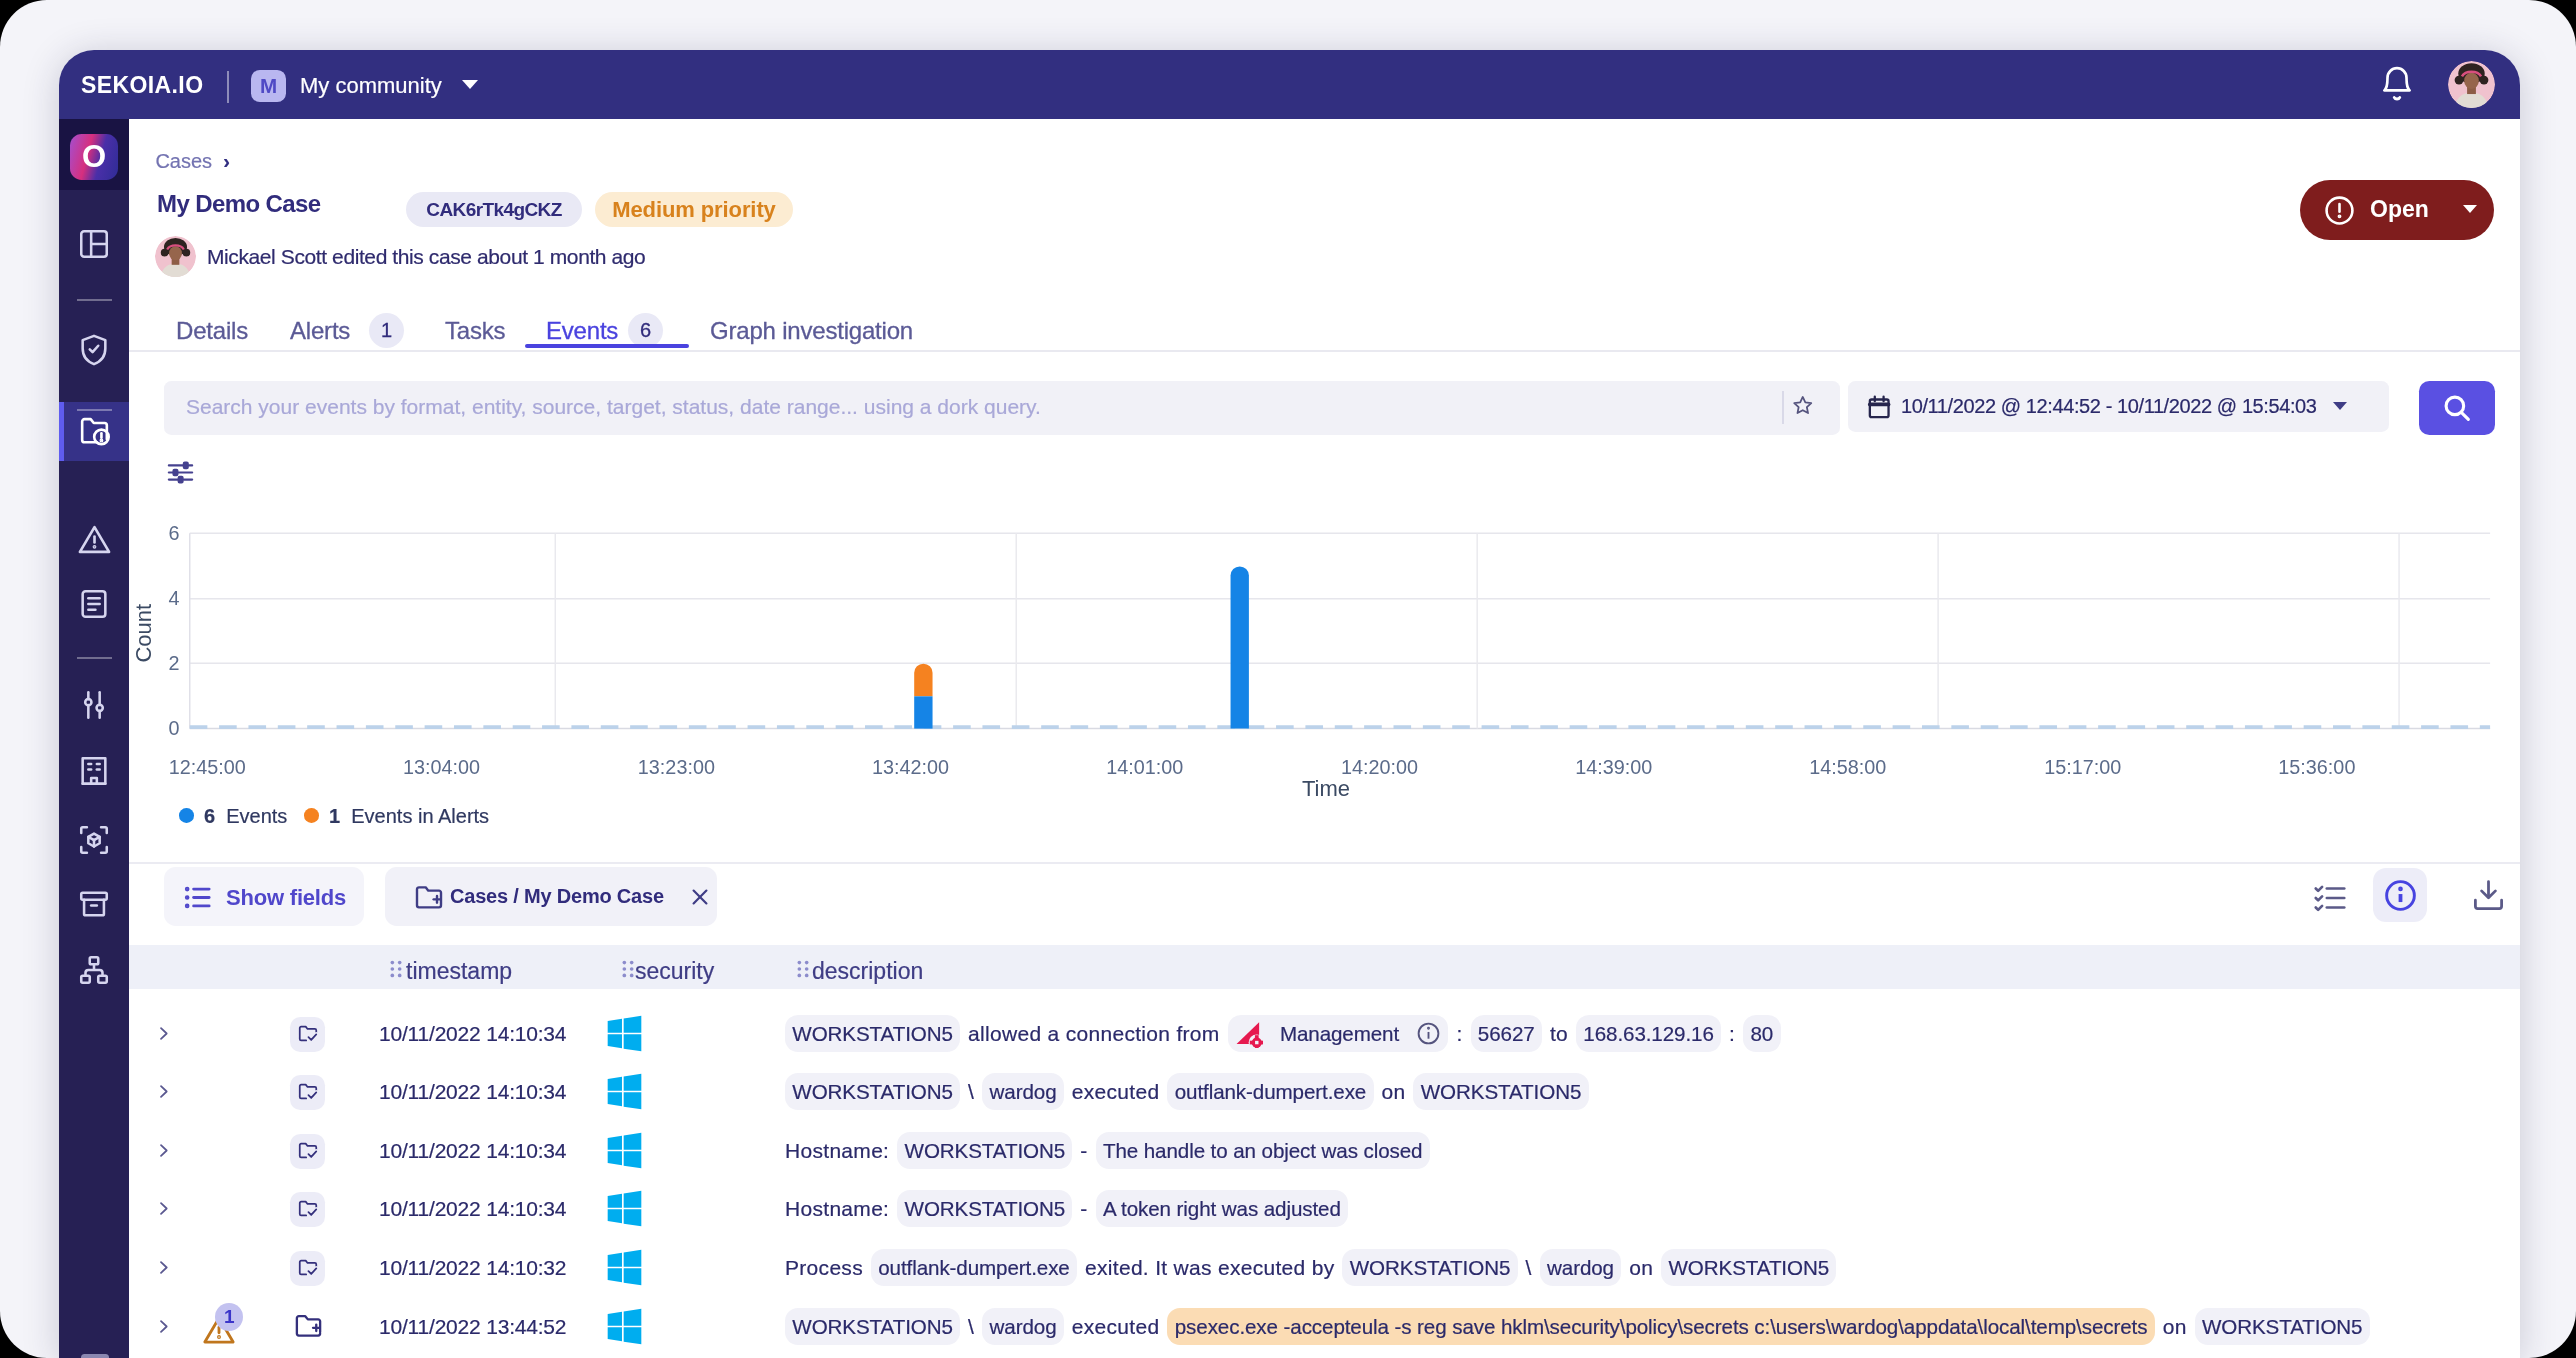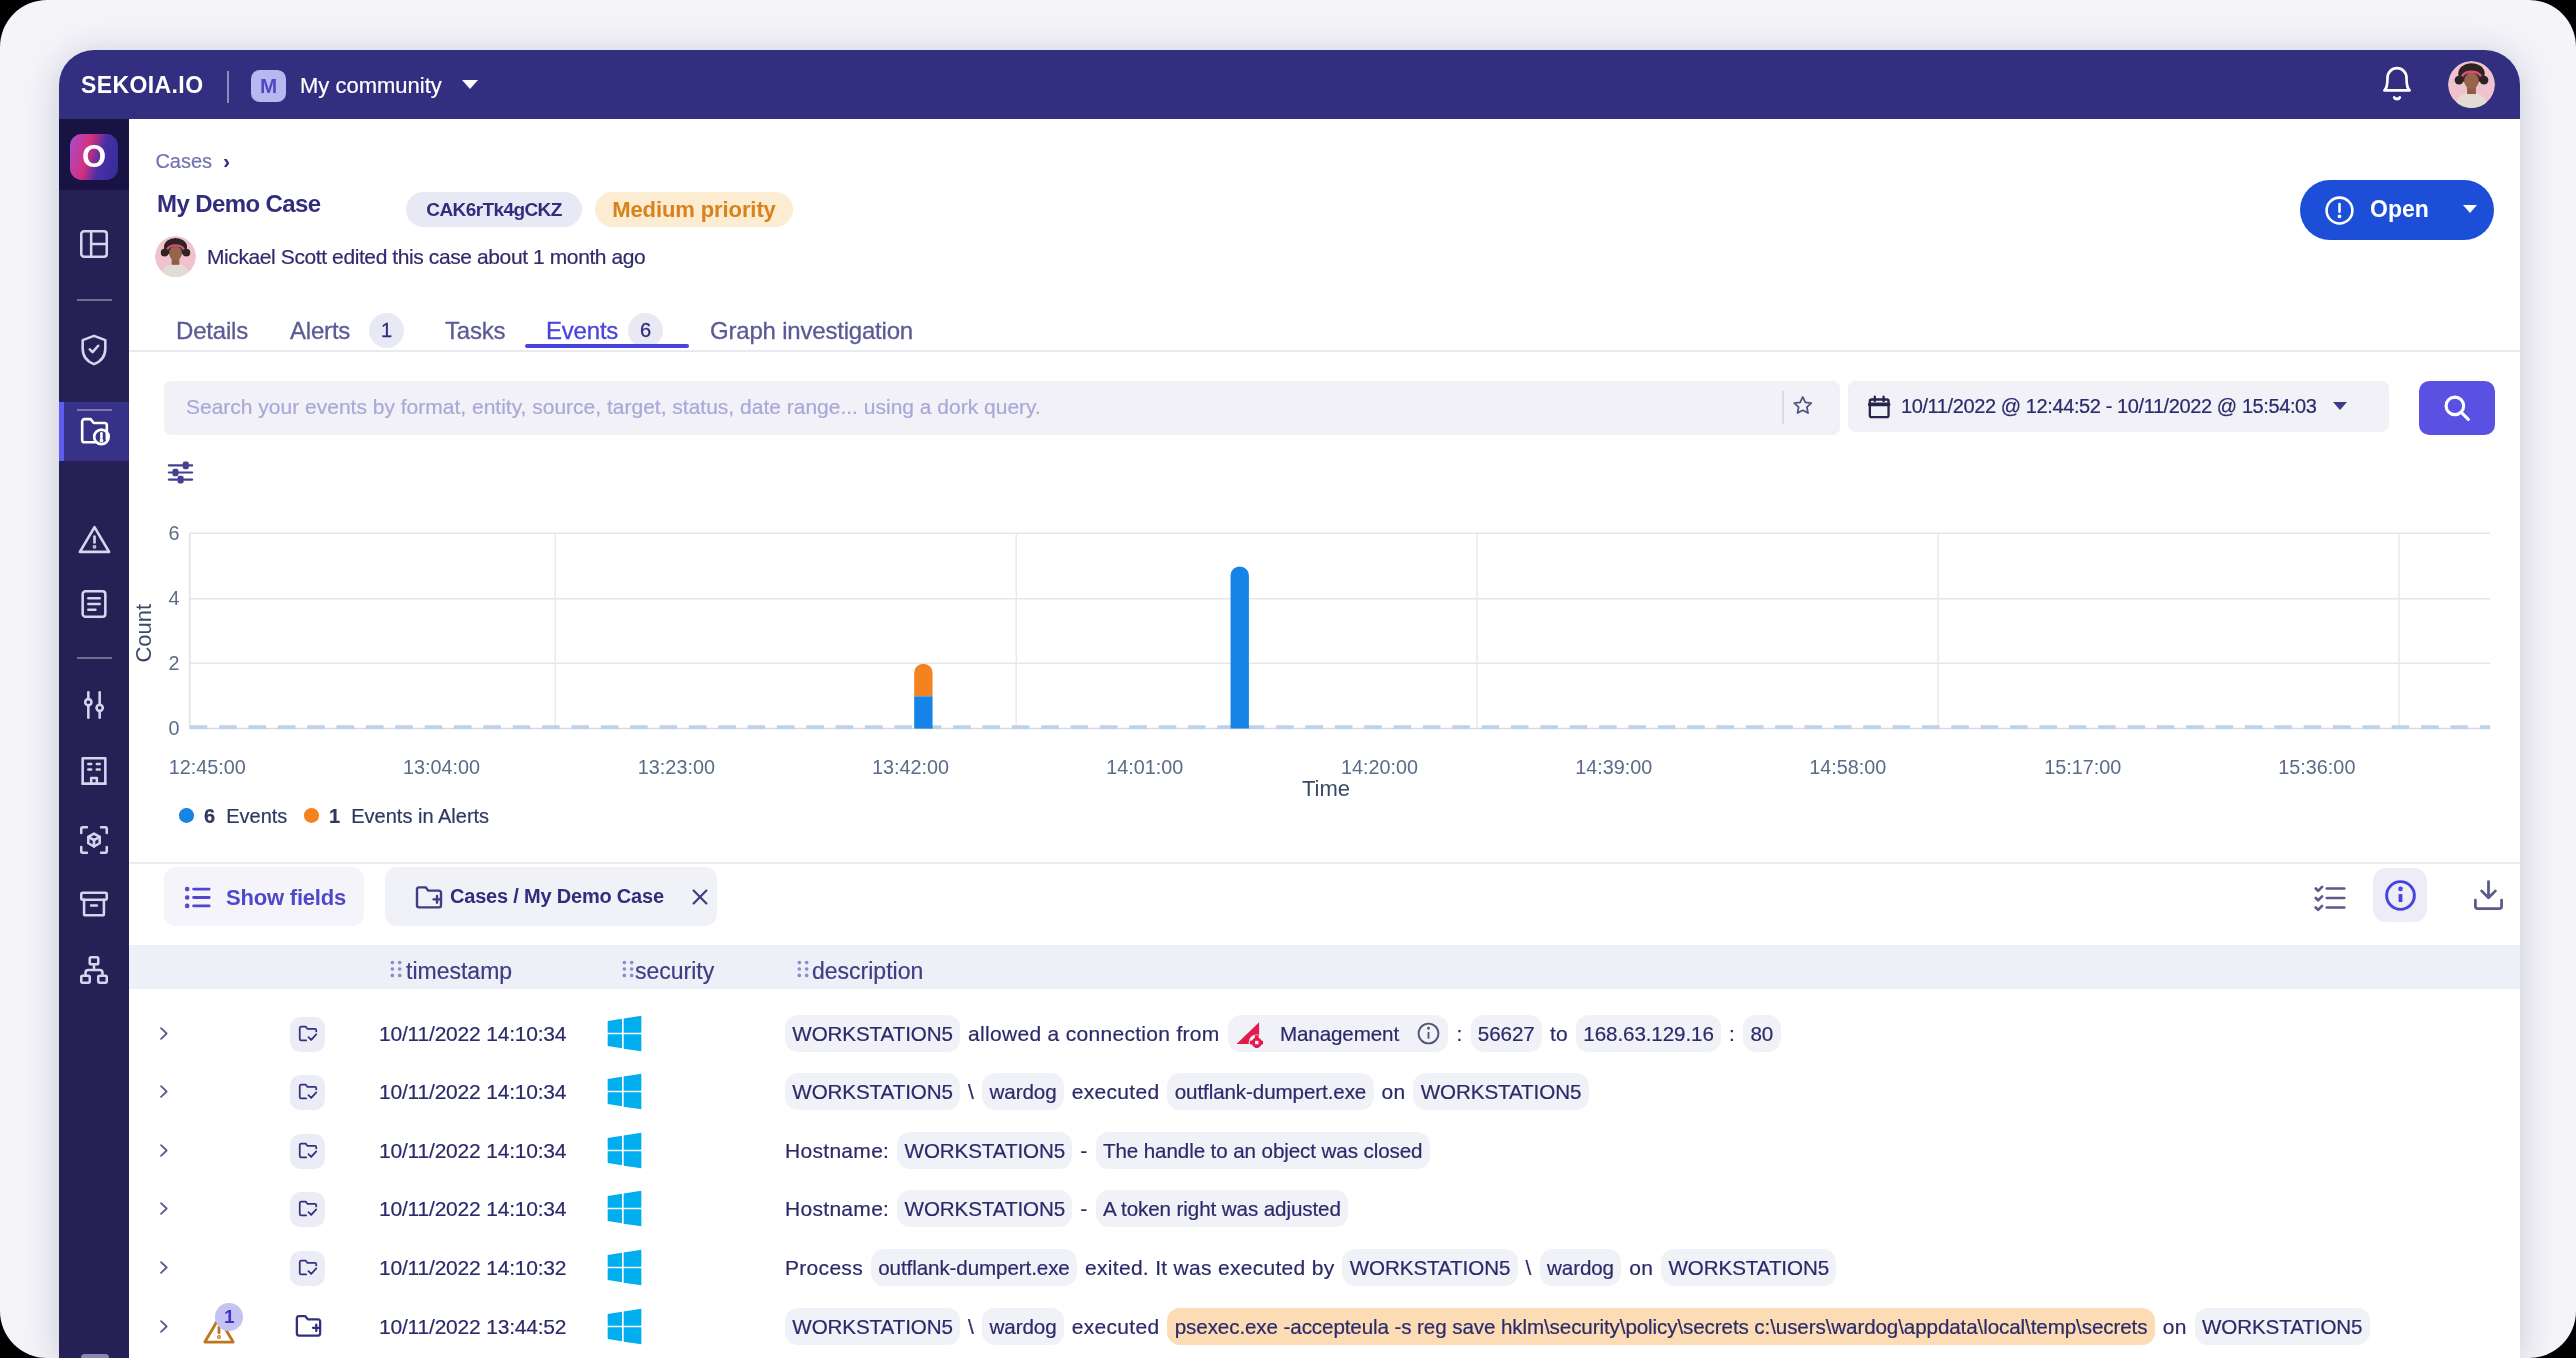--- a/index.html
+++ b/index.html
@@ -29,21 +29,21 @@
 .side-pill { position:absolute; left:22px; top:1235px; width:28px; height:7.3px; border-radius:3.7px; background:#8a87b0; }
 
 
 .crumb { position:absolute; left:26.4px; top:31px; font-size:20px; color:#7373b1; -webkit-text-stroke:0.2px currentColor; }
 .crumb b { color:#312e81; font-weight:bold; }
 .title { position:absolute; left:28px; top:71px; font-size:24px; font-weight:bold; letter-spacing:-0.6px; color:#312c7c; }
 .chip-id { position:absolute; left:277px; top:73px; width:176px; height:35px; border-radius:17.6px; background:#e9e9f5; color:#312c7c; font-size:19px; font-weight:bold; letter-spacing:-0.6px; line-height:35px; text-align:center; }
 .chip-pri { position:absolute; left:466px; top:73px; width:198px; height:35px; border-radius:17.6px; background:#fcecd2; color:#d8821d; font-size:22px; font-weight:bold; letter-spacing:-0.1px; line-height:35px; text-align:center; }
 .avatar-sm { position:absolute; left:26.4px; top:117px; width:41px; height:41px; border-radius:50%; overflow:hidden; }
 .byline { position:absolute; left:78px; top:126px; font-size:21px; letter-spacing:-0.4px; color:#2f2b6e; -webkit-text-stroke:0.2px currentColor; }
-.open-btn { position:absolute; left:2171px; top:61px; width:194px; height:60px; border-radius:30px; background:#1d4ed8; color:#fff; }
+.open-btn { position:absolute; left:2171px; top:61px; width:194px; height:60px; border-radius:30px; background:#7f1d1d; color:#fff; }
 .open-btn .txt { position:absolute; left:70px; top:16px; font-size:23px; font-weight:bold; color:#fff; }
 .open-btn .caret { position:absolute; left:163px; top:25px; width:0; height:0; border-left:7.3px solid transparent; border-right:7.3px solid transparent; border-top:8.8px solid #fff; }
 
 
 .tabs { position:absolute; left:0; top:198px; width:2391px; height:34px; }
 .tab { position:absolute; font-size:24px; color:#5b5a96; top:0; letter-spacing:-0.2px; -webkit-text-stroke:0.3px currentColor; }
 .tab.active { color:#4a43df; }
 .tab-badge { position:absolute; top:-4.4px; width:35px; height:35px; border-radius:50%; background:#e9e9f6; color:#312c7c; -webkit-text-stroke:0.3px currentColor; font-size:20px; text-align:center; line-height:35px; }
 .tab-underline { position:absolute; left:396px; top:225px; width:164px; height:4.4px; background:#4a43df; border-radius:2.2px; }
 .tabs-divider { position:absolute; left:0; top:231px; width:2391px; height:1.5px; background:#e9e9f0; }

